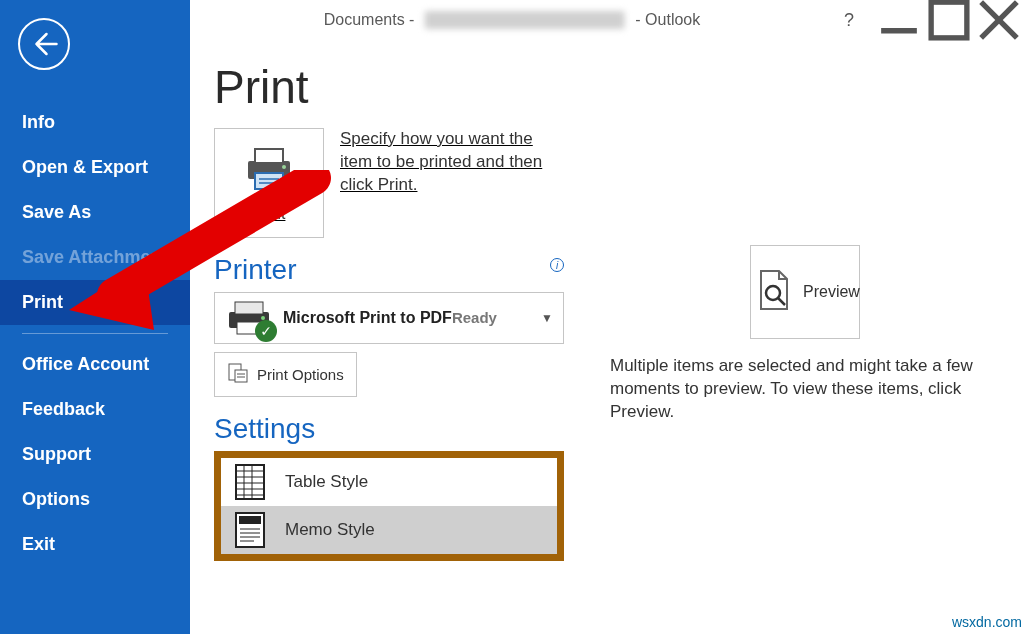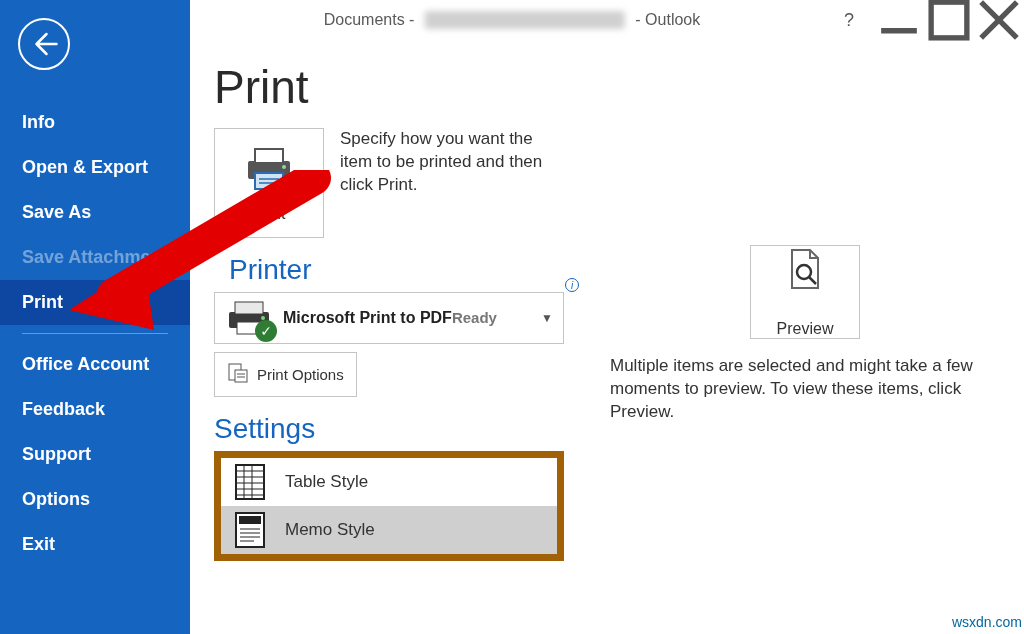--- a/index.html
+++ b/index.html
@@ -20,27 +20,27 @@
 .nav { margin-top:30px;font-weight:bold; }
 .nav-item { padding:12px 22px; font-size:18px; cursor:pointer; white-space:nowrap; }
 .nav-item.dim { opacity:.4; }
 .nav-item.sel { background:#0d47a1; }
 .nav-sep { height:1px; background:rgba(255,255,255,.35); margin:8px 22px; }
 
 
 .main { position:absolute; left:190px; top:40px; right:0; bottom:0; padding:10px 24px; }
 h1.print-title { font-size:46px; font-weight:300; color:#2a2a2a; margin:10px 0 14px; }
 
-.row1 { display:flex; align-items:flex-start; gap:16px; }
+.row1 { display:flex; align-items:flex-start; gap:16px;text-decoration:underline; }
 .print-btn { width:110px; height:110px; border:1px solid #c5c5c5; display:flex; flex-direction:column; align-items:center; justify-content:center; gap:8px; }
 .print-btn .lbl { font-size:16px; color:#333; }
 .instr { font-size:17px; color:#333; line-height:1.35; max-width:210px; }
 
 h2.section { font-size:28px; font-weight:400; color:#1565c0; margin:16px 0 6px; }
-.section-row { display:flex; align-items:flex-end;margin-left:15px; }
+.section-row { display:flex; align-items:center; }
 .info-i { width:14px; height:14px; border:1px solid #1565c0; border-radius:50%; display:flex; align-items:center; justify-content:center; color:#1565c0; font-size:10px; font-style:italic; margin-left:auto; }
 
 .printer-box { width:350px; height:52px; border:1px solid #c5c5c5; display:flex; align-items:center; padding:0 10px; gap:10px; position:relative; }
 .printer-ic { position:relative; width:48px; height:40px; }
 .printer-ic svg { width:48px; height:40px; }
 .check { position:absolute; right:-4px; bottom:-4px; width:22px; height:22px; background:#2e7d32; border-radius:50%; display:flex; align-items:center; justify-content:center; color:#fff; font-size:14px; }
 .printer-txt { display:flex; flex-direction:row;font-weight:bold; }
 .printer-name { font-size:16px; color:#222; }
 .printer-stat { font-size:15px; color:#777; }
 .dd { position:absolute; right:10px; top:50%; transform:translateY(-50%); color:#555; font-size:12px; }
@@ -50,21 +50,21 @@
 
 .style-list { width:350px; border:7px solid #a16207; }
 .style-item { height:48px; display:flex; align-items:center; gap:18px; padding:0 12px; font-size:17px; color:#333; }
 .style-item.sel { background:#cfcfcf; }
 .style-ic { width:34px; height:40px; display:flex; align-items:center; justify-content:center; }
 .style-ic svg { width:32px; height:38px; }
 
 
 .preview-pane { position:absolute; left:610px; top:245px; width:390px; }
 .pv-btns { display:flex; justify-content:center; margin-bottom:16px; }
-.pv-btn { width:110px; height:94px; border:1px solid #c5c5c5; display:flex; flex-direction:column; align-items:center; justify-content:space-between; gap:6px; }
+.pv-btn { width:110px; height:94px; border:1px solid #c5c5c5; display:flex; flex-direction:row; align-items:center; justify-content:flex-start; gap:6px; }
 .pv-btn svg { width:46px; height:46px; }
 .pv-btn .lbl { font-size:16px; color:#333; }
 .pv-txt { font-size:17px; color:#333; line-height:1.35; }
 
 
 .arrow { position:absolute; left:64px; top:170px; pointer-events:none; }
 .arrow svg { width:270px; height:170px; }
 
 
 .wm { position:absolute; right:2px; bottom:4px; font-size:14px; color:#0369a1; }

